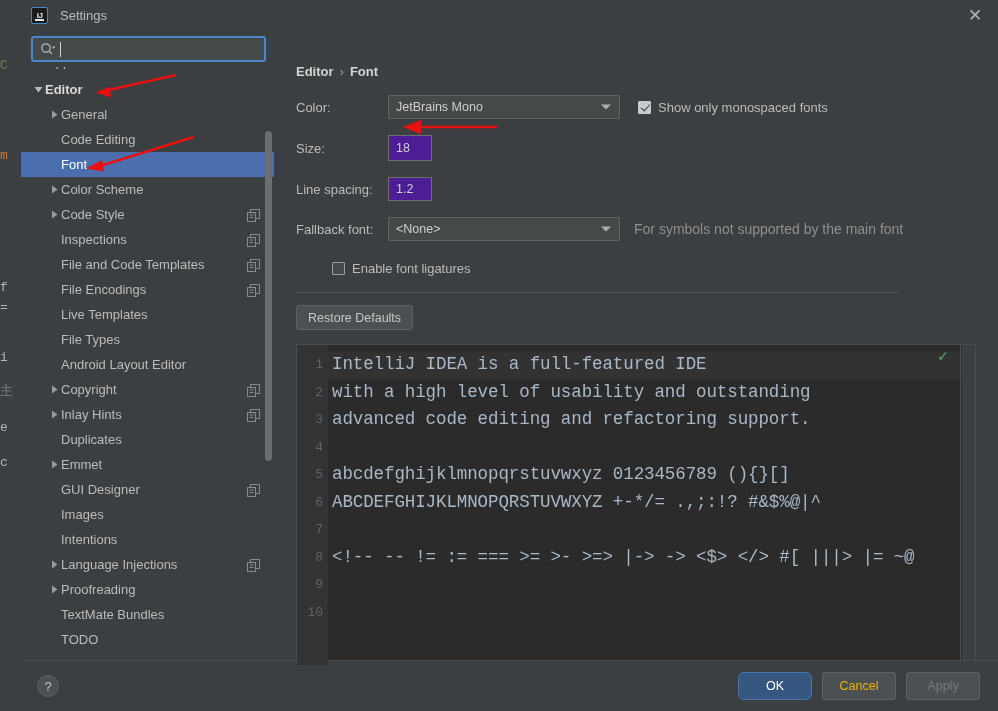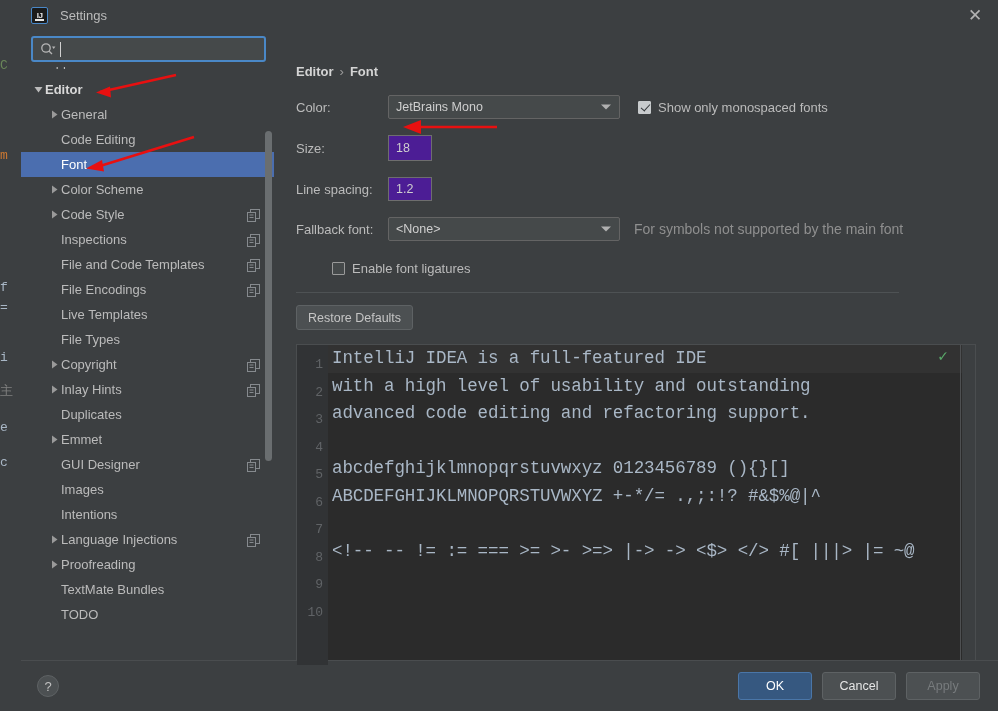--- a/index.html
+++ b/index.html
@@ -238,21 +238,21 @@
     text-align: right;
     position: relative; z-index: 2;
   }
   .ln {
     height: 27.5px; line-height: 27.5px;
     font-family: "Liberation Mono", monospace;
     font-size: 13px; color: #606366;
     padding-right: 5px;
   }
   #code-area {
-    flex: 1 1 auto; position: relative; min-width: 0;
+    flex: 1 1 auto; padding-top: 6px; position: relative; min-width: 0;
   }
   .cl {
     height: 27.5px; line-height: 27.5px;
     font-family: "Liberation Mono", monospace;
     font-size: 17.5px; color: #a9b7c6;
     white-space: pre; padding-left: 4px;
     letter-spacing: -0.1px;
   }
   .cl.caret-line { background: #323232; }
   #preview-check {
@@ -282,24 +282,24 @@
     width: 22px; height: 22px; border-radius: 50%;
     background: #4c5052; border: 1px solid #5e6264;
     display: flex; align-items: center; justify-content: center;
     font-size: 13px; color: #c0c0c0; cursor: pointer;
   }
   #btn-group { margin-left: auto; display: flex; gap: 10px; }
   .dlg-btn {
     height: 28px; min-width: 74px; padding: 0 14px;
     display: flex; align-items: center; justify-content: center;
     border-radius: 3px; font-size: 12.5px;
-    border: 1px solid #5e6264; background: #4c5052; color: #e5e5e5;
+    border: 1px solid #5e6264; background: #4c5052; color: #eab308;
     cursor: pointer;
   }
-  .dlg-btn.primary { background: #365880; border-color: #4a76a8; color: #ffffff; }
+  .dlg-btn.primary { background: #365880; border-color: #4a76a8; color: #ffffff; border-radius: 6px; }
   .dlg-btn.disabled { color: #777b7d; }
 
   
   #annot { position: absolute; left: 0; top: 0; width: 998px; height: 711px;
            pointer-events: none; z-index: 50; }
 </style>
 </head>
 <body>
 
 <div id="ide-strip">
@@ -419,20 +419,24 @@
                   <line x1="2.5" y1="8.5" x2="6.5" y2="8.5" stroke="#9fa4a8" stroke-width="1"></line>
                 </svg></span>
             </div>
             <div class="tree-row lvl1">
               <span class="tw"></span>
               <span class="tree-label">Live Templates</span>
             </div>
             <div class="tree-row lvl1">
               <span class="tw"></span>
               <span class="tree-label">File Types</span>
+            </div>
+            <div class="tree-row lvl1">
+              <span class="tw"></span>
+              <span class="tree-label">Android Layout Editor</span>
             </div>
             <div class="tree-row lvl1">
               <span class="tw">
                 <svg width="9" height="9" viewBox="0 0 9 9">
                   <polygon points="2,0.5 2,8.5 7.5,4.5" fill="#9a9a9a"></polygon>
                 </svg>
               </span>
               <span class="tree-label">Copyright</span>
               <span class="copy-ico"><svg width="13" height="13" viewBox="0 0 13 13">
                   <rect x="3.5" y="0.5" width="9" height="9" fill="none" stroke="#9fa4a8" stroke-width="1"></rect>

